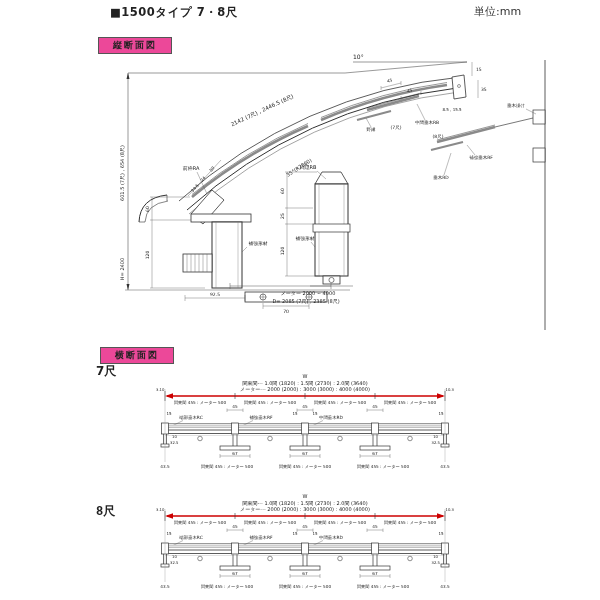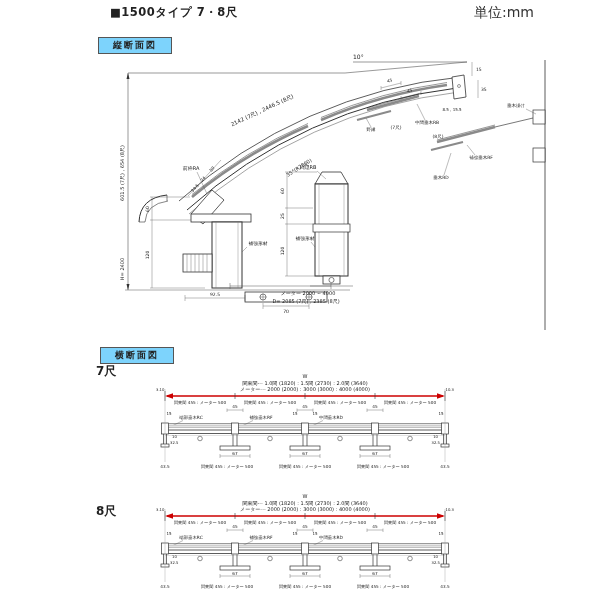--- a/index.html
+++ b/index.html
@@ -2,30 +2,30 @@
 <html><head>
 <meta charset="utf-8">
 <style>
   html,body{margin:0;padding:0;}
   body{
     width:600px;height:600px;position:relative;background:#ffffff;
     font-family:"DejaVu Sans",sans-serif;color:#222;overflow:hidden;
   }
   .abs{position:absolute;}
   .title{left:86px;top:5px;font-size:11.5px;font-weight:bold;letter-spacing:.5px;margin-left:24px;}
-  .unit{left:474px;top:4px;font-size:14px;color:#333;}
+  .unit{left:474px;top:4px;font-size:11px;color:#333;}
   .caption-box{
-    border:1px solid #555;background:#7dd3fc;font-size:9px;font-weight:bold;
+    border:1px solid #555;background:#ec4899;font-size:9px;font-weight:bold;
     padding:1px 14px;letter-spacing:2px;color:#222;
   }
   .cap1{left:98px;top:37px;}
   .cap2{left:100px;top:347px;}
   .shaku{font-size:12px;font-weight:bold;}
   .shaku7{left:96px;top:363px;}
-  .shaku8{left:96px;top:503px;}
+  .shaku8{left:96px;top:503px;font-family:Liberation Mono, monospace;}
   svg text{fill:#222;}
 </style>
 </head>
 <body>
 
 <div class="abs title">■1500タイプ 7・8尺</div>
 <div class="abs unit">単位:mm</div>
 
 <div class="abs caption-box cap1">縦断面図</div>
 <div class="abs caption-box cap2">横断面図</div>

